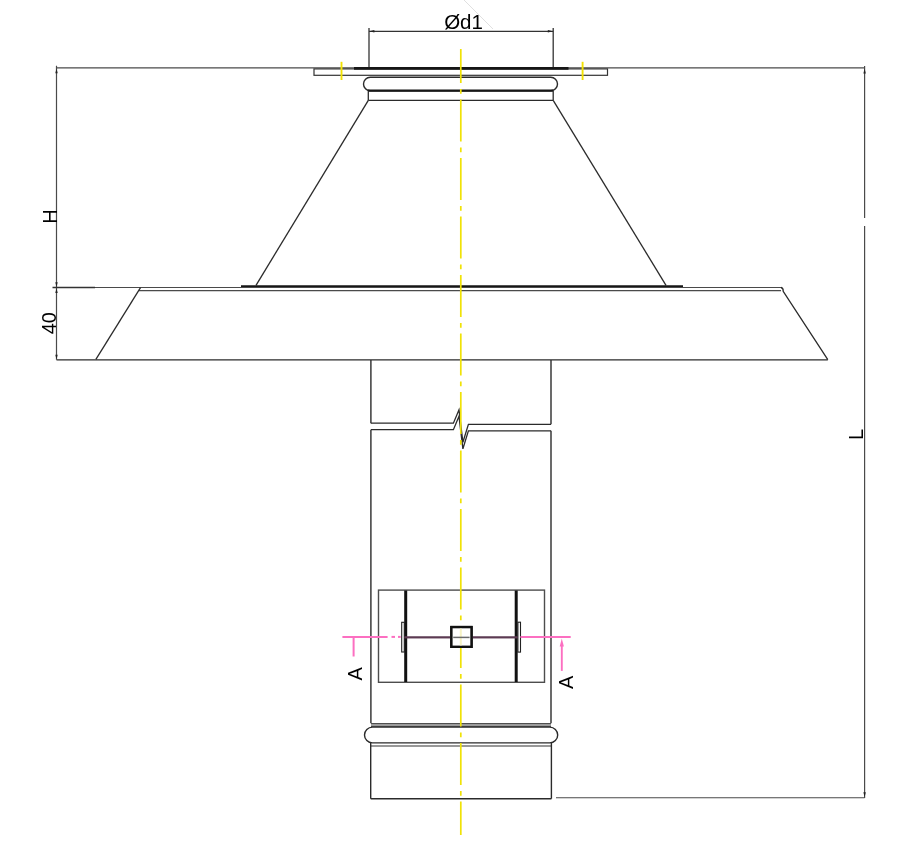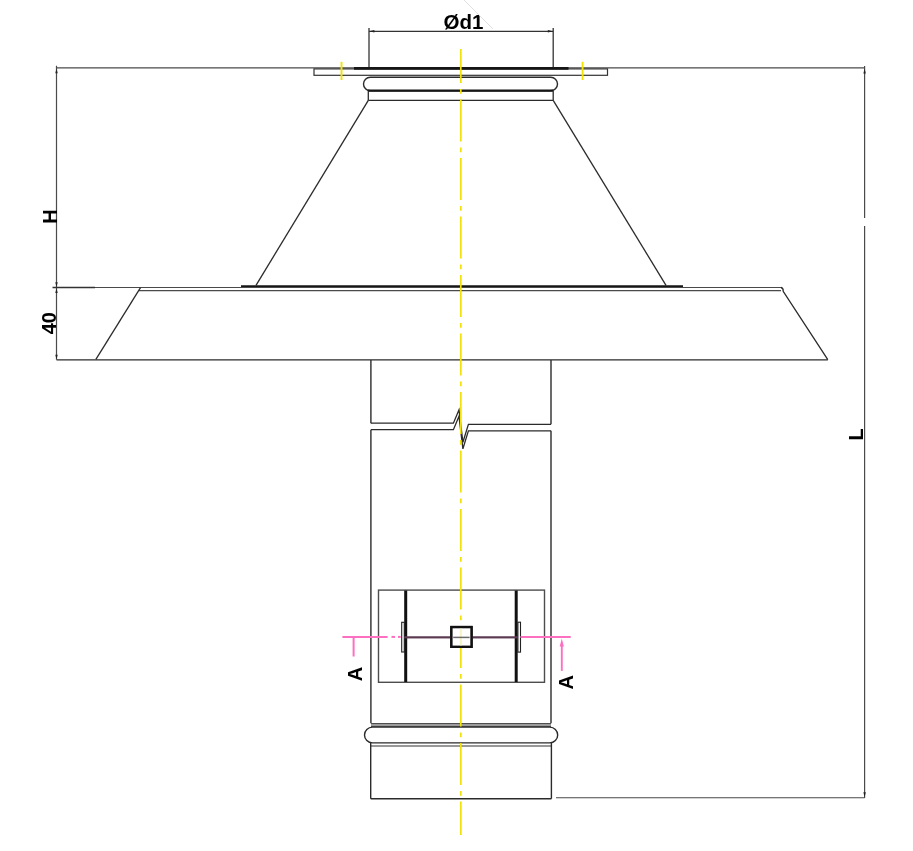--- a/index.html
+++ b/index.html
@@ -1,16 +1,16 @@
 <!DOCTYPE html>
 <html><head>
 <meta charset="utf-8">
 <style>
   html,body{margin:0;padding:0;background:#ffffff;}
-  .wrap{width:913px;height:851px;position:relative;background:#ffffff;overflow:hidden;font-weight:bold;}
+  .wrap{width:913px;height:851px;position:relative;background:#ffffff;overflow:hidden;}
   text{font-family:"Liberation Sans",sans-serif;fill:#000000;}
 </style>
 </head>
 <body>
 <div class="wrap">
 <svg width="913" height="851" viewBox="0 0 913 851" xmlns="http://www.w3.org/2000/svg">
 
 <g>
 <text x="463.5" y="29.3" font-size="20.5" text-anchor="middle">Ød1</text>
 </g>

